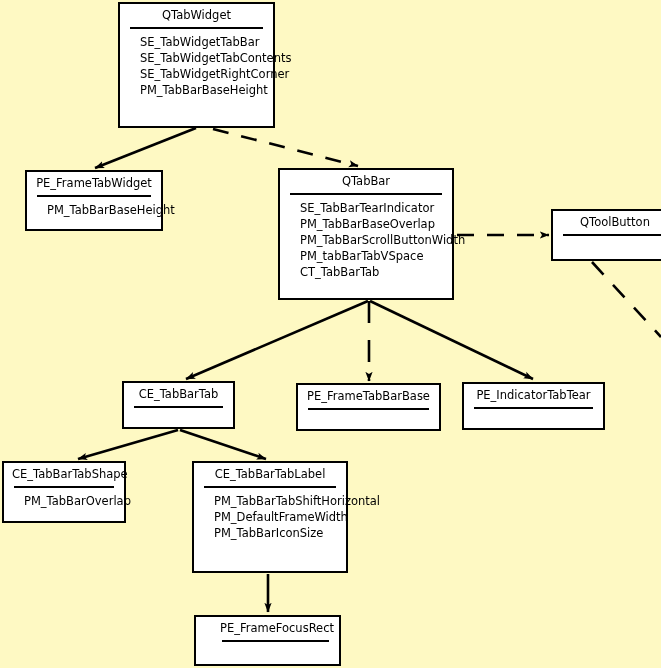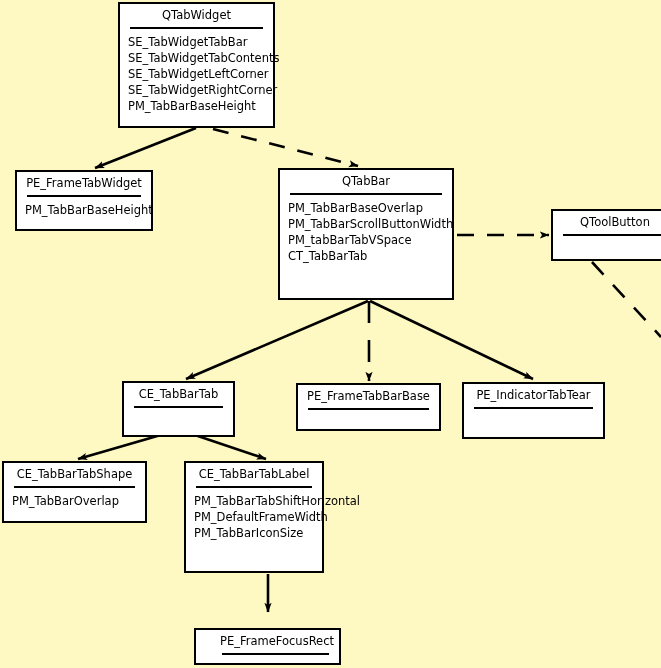--- a/index.html
+++ b/index.html
@@ -41,21 +41,21 @@
     line-height: 1.35;
     padding: 4px 8px 2px 8px;
     white-space: nowrap;
   }
   .node-divider {
     height: 0;
     border-top: 2px solid #000000;
     margin: 1px 10px 0 10px;
   }
   .node-members {
-    padding: 5px 0 4px 0;
+    padding: 5px 0 4px 12px;
   }
   .node-member {
     font-size: 11.5px;
     color: #000000;
     line-height: 16.2px;
     padding: 0 6px 0 8px;
     white-space: nowrap;
   }
   .node-empty-body {
     height: 22px;
@@ -113,86 +113,86 @@
       <line x1="268" y1="574" x2="268" y2="612" stroke="#000000" stroke-width="2.6" marker-end="url(#arrowFilled)"></line>
     </g>
   </svg>
 
   <div class="uml-node" style="left:118px; top:2px; width:157px; height:126px;">
     <div class="node-title">QTabWidget</div>
     <div class="node-divider"></div>
     <div class="node-members">
       <div class="node-member">SE_TabWidgetTabBar</div>
       <div class="node-member">SE_TabWidgetTabContents</div>
-      <div class="node-member">SE_TabWidgetLeftCorner</div>
       <div class="node-member">SE_TabWidgetRightCorner</div>
       <div class="node-member">PM_TabBarBaseHeight</div>
     </div>
   </div>
 
-  <div class="uml-node" style="left:15px; top:170px; width:138px; height:61px;">
+  <div class="uml-node" style="left:25px; top:170px; width:138px; height:61px;">
     <div class="node-title">PE_FrameTabWidget</div>
     <div class="node-divider"></div>
     <div class="node-members">
       <div class="node-member">PM_TabBarBaseHeight</div>
     </div>
   </div>
 
   <div class="uml-node" style="left:278px; top:168px; width:176px; height:132px;">
     <div class="node-title">QTabBar</div>
     <div class="node-divider"></div>
     <div class="node-members">
+      <div class="node-member">SE_TabBarTearIndicator</div>
       <div class="node-member">PM_TabBarBaseOverlap</div>
       <div class="node-member">PM_TabBarScrollButtonWidth</div>
       <div class="node-member">PM_tabBarTabVSpace</div>
       <div class="node-member">CT_TabBarTab</div>
     </div>
   </div>
 
   <div class="uml-node" style="left:551px; top:209px; width:128px; height:52px;">
     <div class="node-title">QToolButton</div>
     <div class="node-divider"></div>
     <div class="node-empty-body"></div>
   </div>
 
-  <div class="uml-node" style="left:122px; top:381px; width:113px; height:56px;">
+  <div class="uml-node" style="left:122px; top:381px; width:113px; height:48px;">
     <div class="node-title">CE_TabBarTab</div>
     <div class="node-divider"></div>
     <div class="node-empty-body"></div>
   </div>
 
   <div class="uml-node" style="left:296px; top:383px; width:145px; height:48px;">
     <div class="node-title">PE_FrameTabBarBase</div>
     <div class="node-divider"></div>
     <div class="node-empty-body"></div>
   </div>
 
-  <div class="uml-node" style="left:462px; top:382px; width:143px; height:57px;">
+  <div class="uml-node" style="left:462px; top:382px; width:143px; height:48px;">
     <div class="node-title">PE_IndicatorTabTear</div>
     <div class="node-divider"></div>
     <div class="node-empty-body"></div>
   </div>
 
-  <div class="uml-node" style="left:2px; top:461px; width:145px; height:62px;">
+  <div class="uml-node" style="left:2px; top:461px; width:124px; height:62px;">
     <div class="node-title">CE_TabBarTabShape</div>
     <div class="node-divider"></div>
     <div class="node-members">
       <div class="node-member">PM_TabBarOverlap</div>
     </div>
   </div>
 
-  <div class="uml-node" style="left:184px; top:461px; width:140px; height:112px;">
+  <div class="uml-node" style="left:192px; top:461px; width:156px; height:112px;">
     <div class="node-title">CE_TabBarTabLabel</div>
     <div class="node-divider"></div>
     <div class="node-members">
       <div class="node-member">PM_TabBarTabShiftHorizontal</div>
       <div class="node-member">PM_DefaultFrameWidth</div>
       <div class="node-member">PM_TabBarIconSize</div>
     </div>
   </div>
 
-  <div class="uml-node" style="left:194px; top:628px; width:147px; height:37px;padding-left:16px;">
+  <div class="uml-node" style="left:194px; top:615px; width:147px; height:51px;padding-left:16px;">
     <div class="node-title">PE_FrameFocusRect</div>
     <div class="node-divider"></div>
     <div class="node-empty-body"></div>
   </div>
 
 </div>
 
 </body></html>

